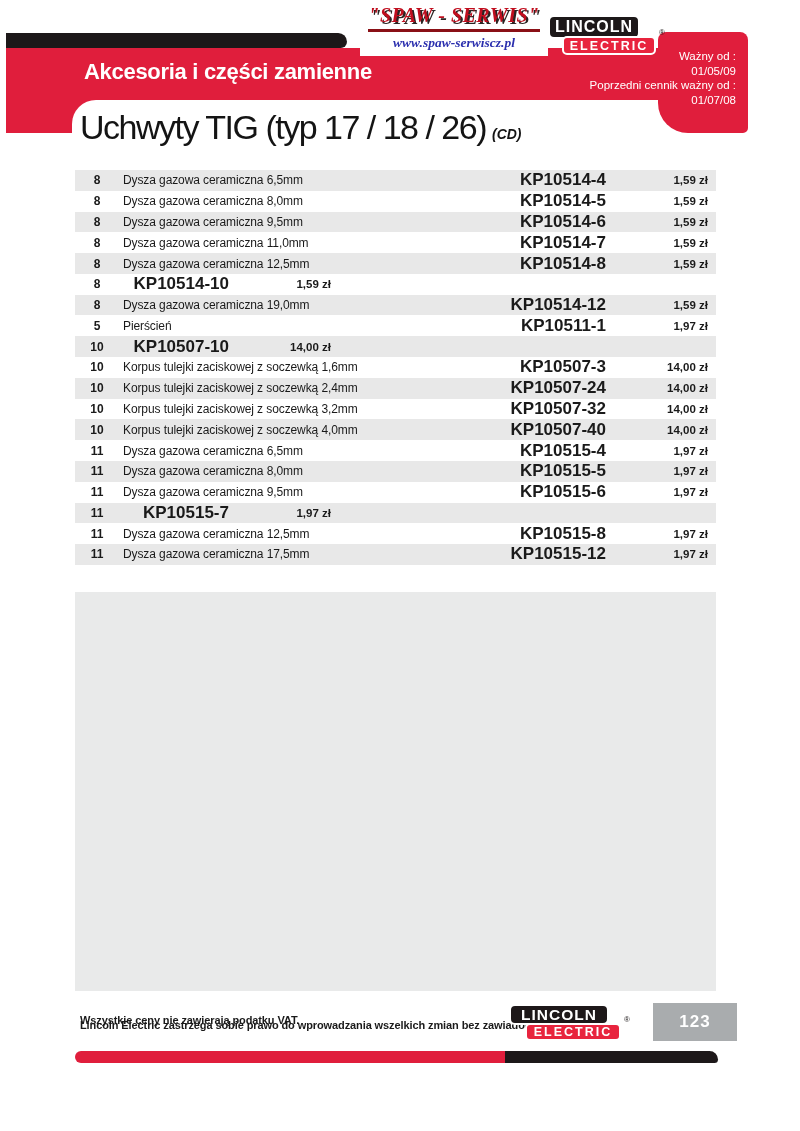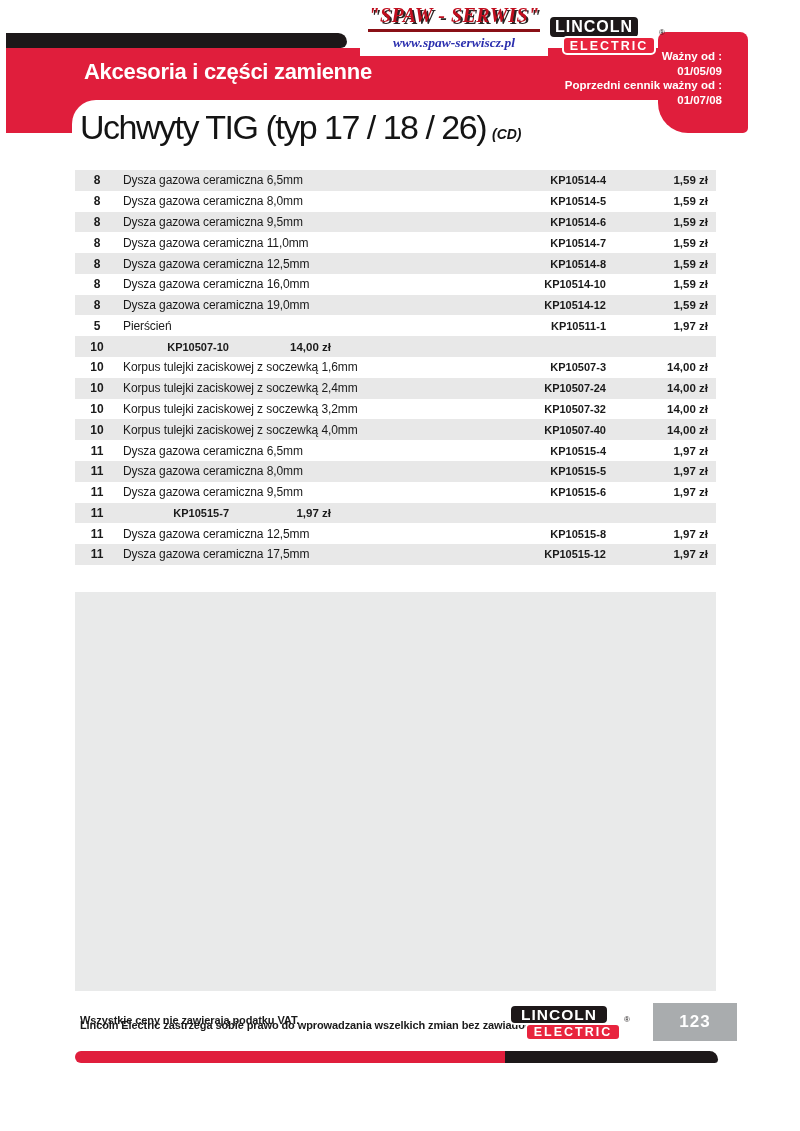--- a/index.html
+++ b/index.html
@@ -14,22 +14,22 @@
   .red-band  { position:absolute; left:6px; top:48px; width:742px; height:52px;
     background:#e01e3c; z-index:1; }
   .red-panel { position:absolute; left:658px; top:32px; width:90px; height:101px;
     background:#e01e3c; border-radius:8px 8px 5px 30px; z-index:1; }
   .red-strip { position:absolute; left:6px; top:100px; width:90px; height:33px;
     background:#e01e3c; z-index:1; }
   .white-title-box { position:absolute; left:72px; top:100px; width:586px; height:58px;
     background:#fff; border-radius:24px 0 0 0; z-index:2; }
   .band-title { position:absolute; left:84px; top:59px; z-index:3;
     color:#fff; font-size:22px; font-weight:bold; letter-spacing:-0.3px; }
-  .validity { position:absolute; right:78px; top:49px; width:230px; z-index:3;
-    text-align:right; color:#fff; font-size:11.5px; font-weight:bold; line-height:14.5px; }
+  .validity { position:absolute; right:64px; top:49px; width:230px; z-index:3;
+    text-align:right; color:#fff; font-size:11.5px; font-weight:normal; line-height:14.5px; }
   
   .spaw-box { position:absolute; left:360px; top:2px; width:188px; height:54px;
     background:#fff; z-index:5; text-align:center; }
   .spaw-title { font-family:"Liberation Serif", serif; font-style:italic; font-weight:bold;
     font-size:20px; color:#c00e1e; text-shadow:2px 2px 0 #2a2423; letter-spacing:0.5px;
     line-height:26px; white-space:nowrap; }
   .spaw-underline { height:3px; background:#8a1016; margin:1px 8px 3px 8px; }
   .spaw-url { font-family:"Liberation Serif", serif; font-style:italic; font-weight:bold;
     font-size:13.5px; color:#2b2fae; }
   
@@ -50,21 +50,21 @@
   
   .page-title { position:absolute; left:80px; top:108px; z-index:4; color:#141414;
     font-size:34px; letter-spacing:-1.5px; white-space:nowrap; }
   .page-title .suffix { font-size:14px; font-weight:bold; letter-spacing:0; margin-left:6px;font-style:italic; }
   
   .price-table { position:absolute; left:75px; top:170px; width:641px; z-index:3; }
   .prow { display:flex; align-items:center; height:20.79px; font-size:12px; color:#1a1a1a; }
   .prow:nth-child(odd) { background:#e8e8e8; }
   .c-fig   { width:44px; text-align:center; font-weight:bold; }
   .c-desc  { flex:1; padding-left:4px; letter-spacing:-0.1px; }
-  .c-code  { width:110px; text-align:right; font-weight:bold; font-size:11px; }
+  .c-code  { width:110px; text-align:right; font-weight:bold; font-size:17px; }
   .c-price { width:86px; text-align:right; font-weight:bold; font-size:11.5px; padding-right:8px;margin-left:24px; }
   
   .gray-box { position:absolute; left:75px; top:592px; width:641px; height:399px;
     background:#e9eaea; }
   
   .note { position:absolute; left:80px; color:#1a1a1a; font-size:11px; font-weight:bold;
     letter-spacing:-0.1px; }
   .note1 { top:1014px; } .note2 { top:1019px; }
   .page-num-box { position:absolute; left:653px; top:1003px; width:84px; height:38px;
     background:#a9acae; color:#fff; font-size:17px; font-weight:bold; letter-spacing:1px;
@@ -141,21 +141,20 @@
 
     <div class="prow">
       <div class="c-fig">8</div>
       <div class="c-desc">Dysza gazowa ceramiczna 12,5mm</div>
       <div class="c-code">KP10514-8</div>
       <div class="c-price">1,59 zł</div>
     </div>
 
     <div class="prow">
       <div class="c-fig">8</div>
-      <div class="c-desc">Dysza gazowa ceramiczna 16,0mm</div>
       <div class="c-code">KP10514-10</div>
       <div class="c-price">1,59 zł</div>
     </div>
 
     <div class="prow">
       <div class="c-fig">8</div>
       <div class="c-desc">Dysza gazowa ceramiczna 19,0mm</div>
       <div class="c-code">KP10514-12</div>
       <div class="c-price">1,59 zł</div>
     </div>

